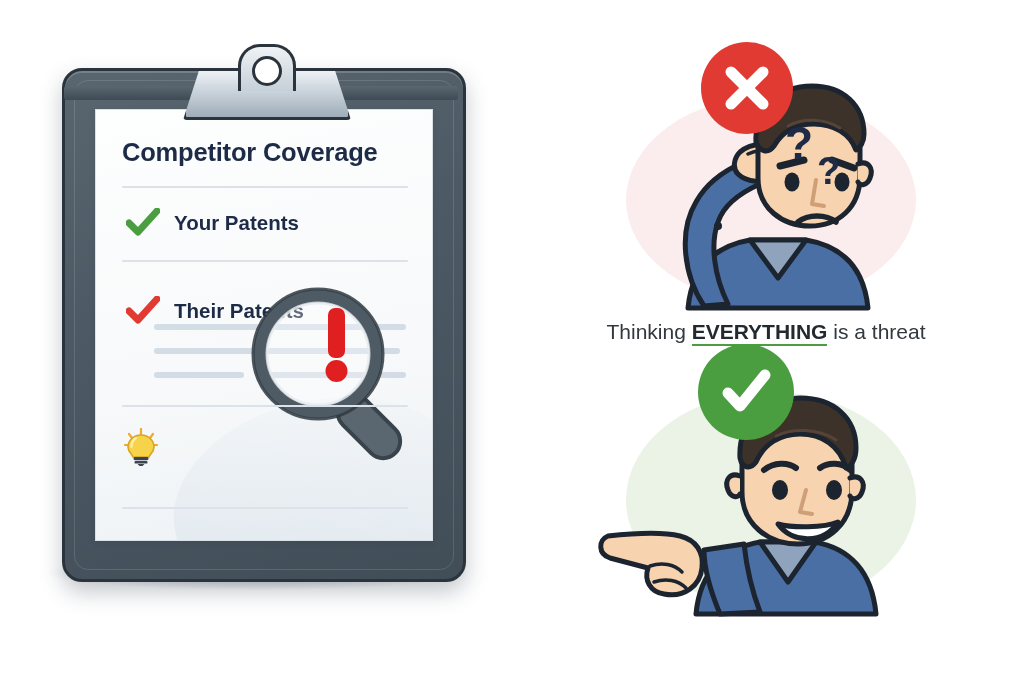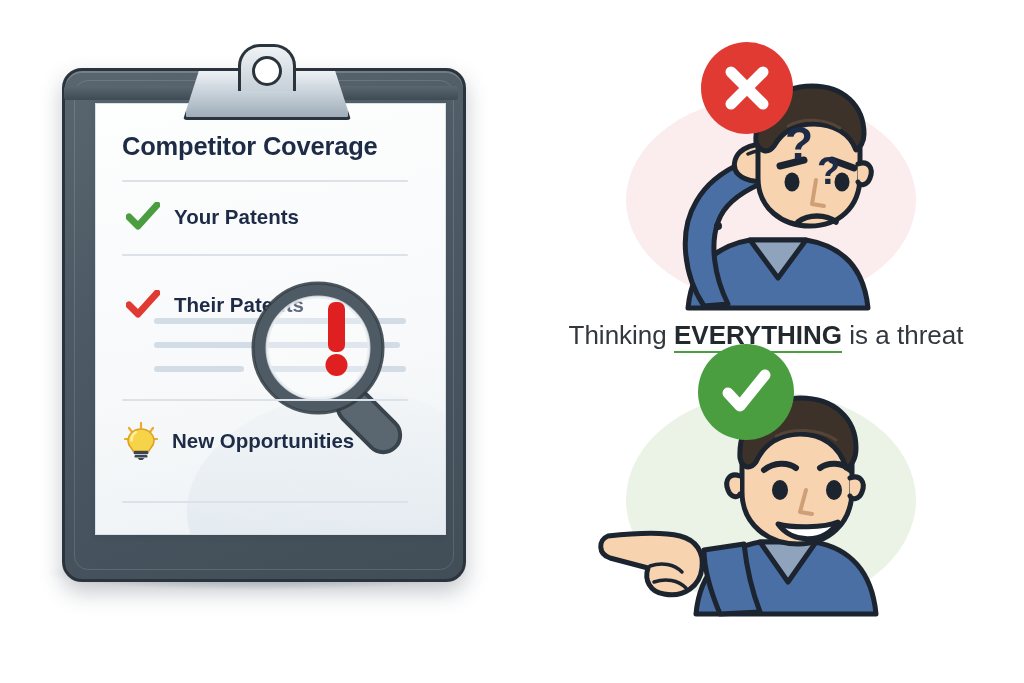--- a/index.html
+++ b/index.html
@@ -20,26 +20,25 @@
     position:absolute;left:62px;top:68px;width:398px;height:508px;
     background:linear-gradient(160deg,#59666f 0%,#4d5a65 40%,#414d57 100%);
     border:3px solid #2b343c;border-radius:20px;
     box-shadow:0 10px 22px rgba(40,55,70,.28), inset 0 2px 0 rgba(255,255,255,.18);
   }
   .clip-inner-line{
     position:absolute;left:9px;top:9px;right:9px;bottom:9px;
     border:1.5px solid rgba(255,255,255,.13);border-radius:14px;pointer-events:none;
   }
   .paper{
-    position:absolute;left:30px;top:32px;width:336px;height:430px;
+    position:absolute;left:30px;top:38px;width:336px;height:430px;
     background:linear-gradient(170deg,#fdfefe 0%,#f7f9fa 60%,#eef2f5 100%);
     border:1px solid #d9e0e6;
     box-shadow:0 2px 6px rgba(30,45,60,.14);
     overflow:hidden;
-    padding-left:13px;
   }
   .paper-sheen{
     position:absolute;right:-40px;bottom:-60px;width:300px;height:200px;
     background:linear-gradient(200deg,rgba(255,255,255,0) 0%,rgba(210,222,232,.55) 100%);
     transform:rotate(-12deg);border-radius:50% 50% 0 0;
   }
   .clipbar{
     position:absolute;left:64px;top:86px;width:394px;height:14px;
     background:linear-gradient(180deg,#5a6771 0%,#3e4a54 100%);
     border-radius:3px;
@@ -112,21 +111,21 @@
 
   .figure{position:absolute;left:52px;top:46px;width:348px;height:228px;}
   .figure svg{display:block;width:348px;height:228px;overflow:visible;}
 
   .qmarks{position:absolute;left:245px;top:86px;width:90px;height:86px;color:#1d2b47;}
   .qmarks .q1{position:absolute;left:0;top:0;font-size:46px;font-weight:700;line-height:1;}
   .qmarks .q2{position:absolute;left:32px;top:32px;font-size:38px;font-weight:700;line-height:1;}
 
   .caption{
     position:absolute;left:0;width:452px;text-align:center;
-    font-size:26px;color:#32383d;white-space:nowrap;
+    font-size:21px;color:#32383d;white-space:nowrap;
   }
   .cap-top{top:286px;}
   .caption .em{
     font-weight:700;color:#222a30;
     border-bottom:2.5px solid #4a9e3f;padding-bottom:1px;
   }
 </style>
 </head>
 <body>
 
@@ -199,21 +198,20 @@
                 <line x1="1" y1="17" x2="6" y2="17"></line>
                 <line x1="33" y1="17" x2="28" y2="17"></line>
               </g>
               <path d="M17 7 C25 7 30 13 30 19 C30 24 26 26 25 29 L9 29 C8 26 4 24 4 19 C4 13 9 7 17 7 Z" fill="#f7d34a" stroke="#d9a520" stroke-width="1.6"></path>
               <path d="M12 10 C9 12 7.5 15 7.5 18.5" fill="none" stroke="#fdeea0" stroke-width="2.4" stroke-linecap="round"></path>
               <rect x="9.5" y="29" width="15" height="3.2" rx="1.4" fill="#3b4552"></rect>
               <rect x="10.5" y="33" width="13" height="2.6" rx="1.2" fill="#3b4552"></rect>
               <path d="M13.5 36 L20.5 36 L18.5 38 L15.5 38 Z" fill="#3b4552"></path>
             </svg>
           </span>
-          <span class="row-label">New Opportunities</span>
         </div>
 
         <div class="rule r4"></div>
       </div>
     </div>
   </div>
 
   <div class="clipbar"></div>
   <div class="clipmetal"></div>
   <div class="cliphead"></div>

